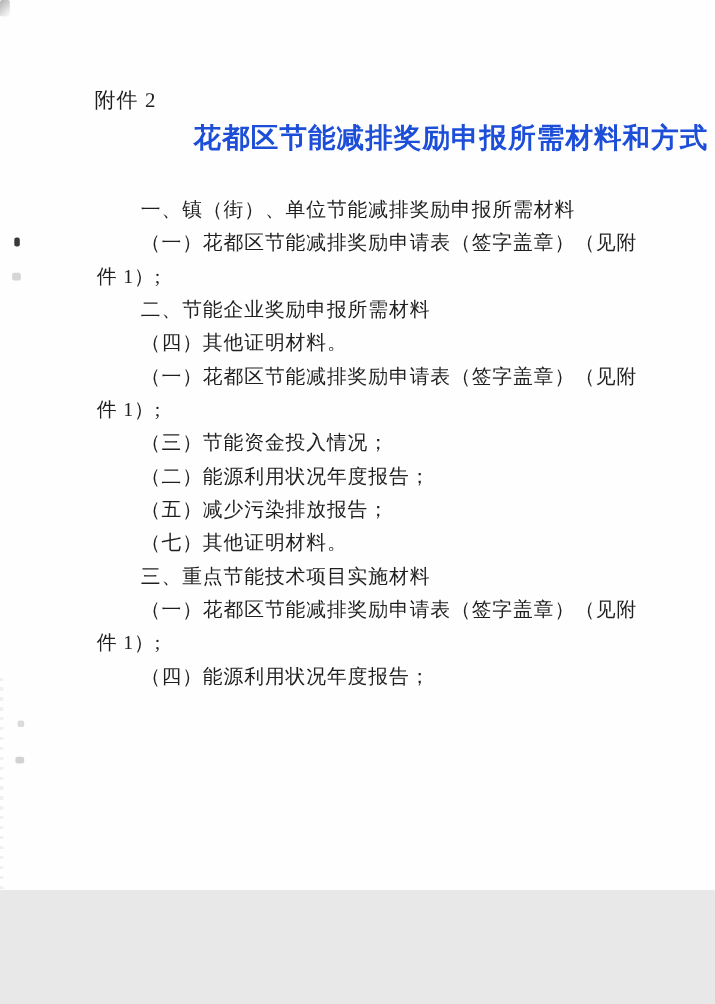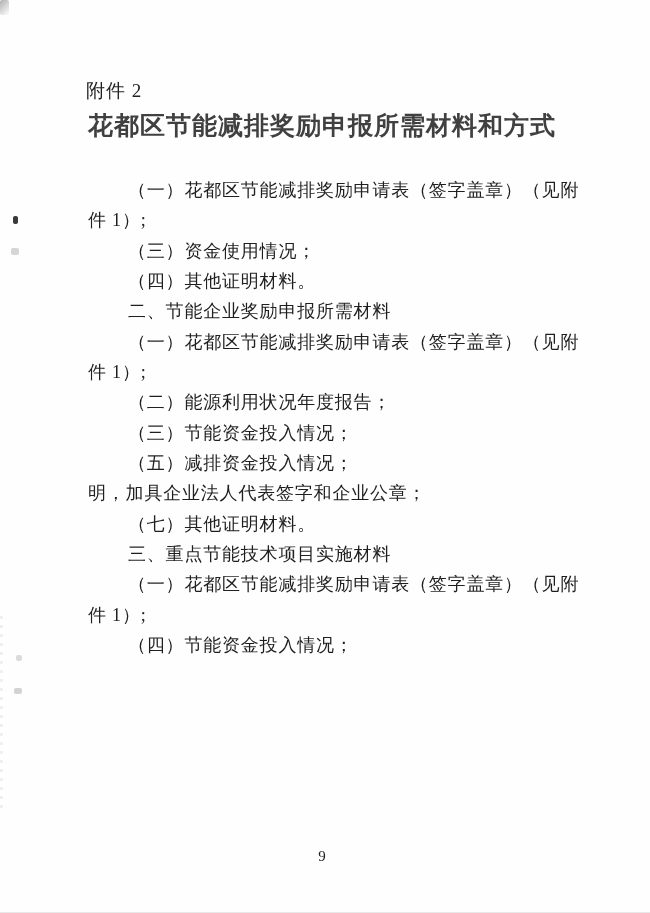--- a/index.html
+++ b/index.html
@@ -3,45 +3,45 @@
 <meta charset="utf-8">
 <style>
   html, body {
     margin: 0;
     padding: 0;
     background: #e8e8e8;
   }
   .page {
     position: relative;
     width: 650px;
-    height: 912px;
+    height: 809px;
     margin: 0 auto;
     background: #fefefe;
     overflow: hidden;
     font-family: "Liberation Serif", "DejaVu Serif", serif;
     color: #1f1f1f;
   }
   .attachment-label {
     position: absolute;
     left: 86px;
     top: 78px;
     font-size: 19px;
     letter-spacing: 1px;
     white-space: nowrap;
   }
   .doc-title {
     position: absolute;
     left: 0;
     top: 109px;
     width: 644px;
-    text-align: center;
+    text-align: right;
     font-size: 25px;
     font-weight: bold;
     letter-spacing: 1px;
-    color: #404040;
+    color: #1d4ed8;
     white-space: nowrap;
   }
   .doc-body {
     position: absolute;
     left: 88px;
     top: 175px;
     width: 490px;
   }
   .doc-body .line {
     height: 30.35px;
@@ -112,32 +112,31 @@
   <div class="artifact edge-dot-1"></div>
   <div class="artifact edge-dot-2"></div>
   <div class="artifact edge-dot-3"></div>
   <div class="artifact edge-dot-4"></div>
 
   <div class="attachment-label">附件 2</div>
 
   <div class="doc-title">花都区节能减排奖励申报所需材料和方式</div>
 
   <div class="doc-body">
+      <div class="line indent">一、镇（街）、单位节能减排奖励申报所需材料</div>
       <div class="line indent">（一）花都区节能减排奖励申请表（签字盖章）（见附</div>
       <div class="line">件 1）;</div>
-      <div class="line indent">（三）资金使用情况；</div>
+      <div class="line indent">二、节能企业奖励申报所需材料</div>
       <div class="line indent">（四）其他证明材料。</div>
-      <div class="line indent">二、节能企业奖励申报所需材料</div>
       <div class="line indent">（一）花都区节能减排奖励申请表（签字盖章）（见附</div>
       <div class="line">件 1）;</div>
+      <div class="line indent">（三）节能资金投入情况；</div>
       <div class="line indent">（二）能源利用状况年度报告；</div>
-      <div class="line indent">（三）节能资金投入情况；</div>
-      <div class="line indent">（五）减排资金投入情况；</div>
-      <div class="line">明，加具企业法人代表签字和企业公章；</div>
+      <div class="line indent">（五）减少污染排放报告；</div>
       <div class="line indent">（七）其他证明材料。</div>
       <div class="line indent">三、重点节能技术项目实施材料</div>
       <div class="line indent">（一）花都区节能减排奖励申请表（签字盖章）（见附</div>
       <div class="line">件 1）;</div>
-      <div class="line indent">（四）节能资金投入情况；</div>
+      <div class="line indent">（四）能源利用状况年度报告；</div>
     </div>
 
   <div class="page-number">9</div>
 </div>
 
 </body></html>

